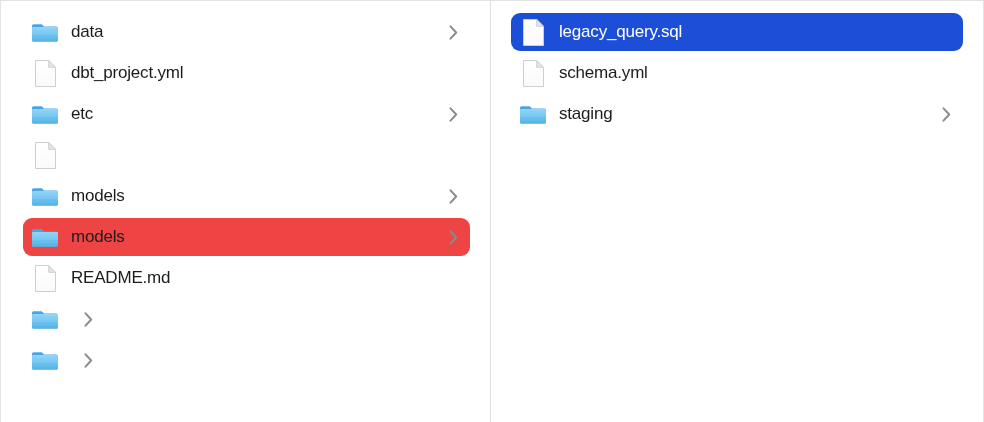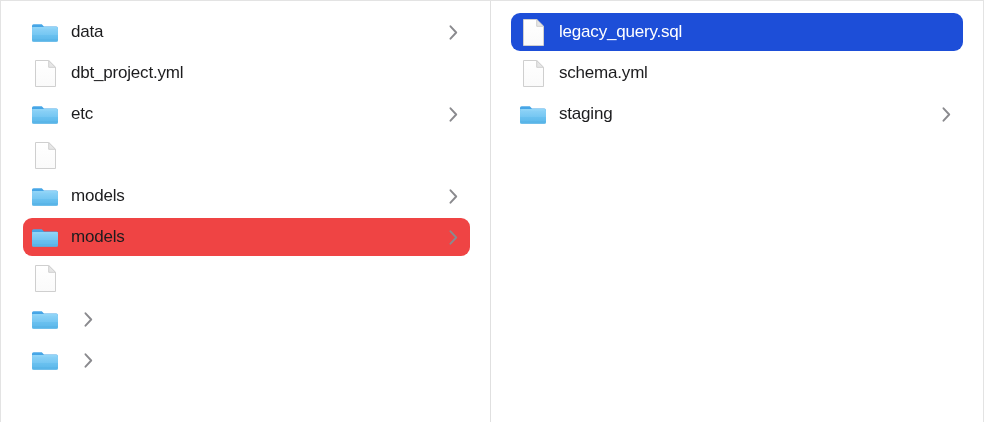--- a/index.html
+++ b/index.html
@@ -264,20 +264,21 @@
               <defs>
                 <linearGradient id="docG" x1="0" y1="0" x2="0" y2="1">
                   <stop offset="0" stop-color="#ffffff"></stop>
                   <stop offset="1" stop-color="#fafafa"></stop>
                 </linearGradient>
               </defs>
               <path d="M0.5 0.5h13.2L20.5 7.3V26.5H0.5z" fill="url(#docG)" stroke="#cfcfcf" stroke-width="1"></path>
               <path d="M13.7 0.5V7.3H20.5z" fill="#e6e6e6" stroke="#cfcfcf" stroke-width="1" stroke-linejoin="round"></path>
             </svg>
           </span>
+          <span class="row-label">README.md</span>
           <span class="chevron hidden">
             <svg width="9" height="15" viewBox="0 0 9 15" xmlns="http://www.w3.org/2000/svg">
               <path d="M1.5 1.3L7.2 7.5L1.5 13.7" fill="none" stroke="#8a8a8e" stroke-width="1.9" stroke-linecap="round" stroke-linejoin="round"></path>
             </svg>
           </span>
         </div>
         <div class="row">
           <span class="icon-slot">
             <svg width="26" height="21" viewBox="0 0 26 21" xmlns="http://www.w3.org/2000/svg">
               <defs>

